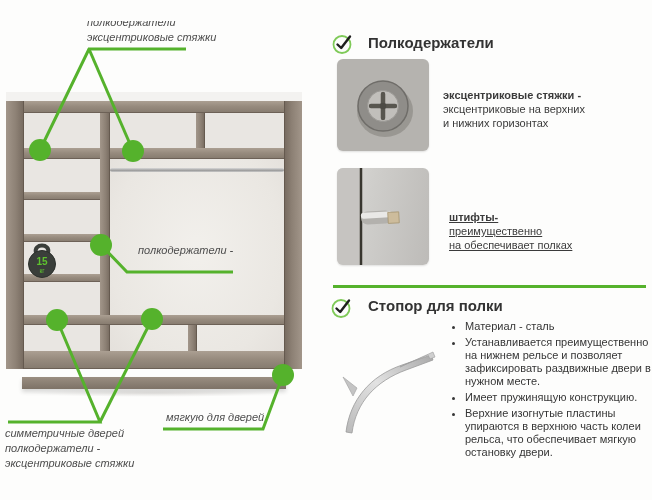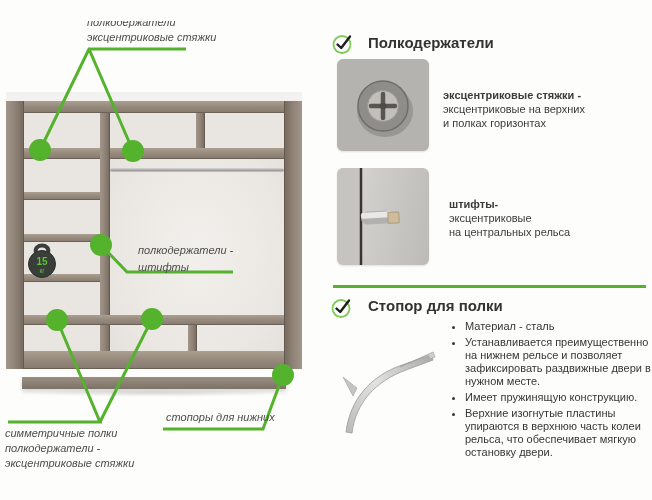--- a/index.html
+++ b/index.html
@@ -95,69 +95,68 @@
   </svg>
 
   <div class="abs dlabel" style="left:87px;top:15px;">
     <div>полкодержатели</div>
     <div>эксцентриковые стяжки</div>
   </div>
   <div class="abs cutter" style="left:80px;top:0;width:135px;height:21px;"></div>
 
   <div class="abs dlabel" style="left:138px;top:242px;line-height:17px;">
     <div>полкодержатели -</div>
-    <div>штифты</div>
   </div>
 
   <div class="abs dlabel" style="left:5px;top:426px;">
-    <div>симметричные полки</div>
+    <div>симметричные дверей</div>
     <div>полкодержатели -</div>
     <div>эксцентриковые стяжки</div>
   </div>
 
-  <div class="abs dlabel" style="left:166px;top:410px;">стопоры для нижних</div>
+  <div class="abs dlabel" style="left:166px;top:410px;">мягкую для дверей</div>
 
   <svg class="abs" style="left:331px;top:32px;" width="23" height="23" viewBox="0 0 23 23">
     <circle cx="11" cy="12.5" r="8.5" fill="none" stroke="#7fca58" stroke-width="1.8"></circle>
     <path d="M6.5,12.5 L10.2,16 L19,4.5" fill="none" stroke="#1e1e1e" stroke-width="2.4" stroke-linecap="round" stroke-linejoin="round"></path>
   </svg>
   <div class="abs sec-title" style="left:368px;top:34px;">Полкодержатели</div>
 
   <div class="abs figure fig-cam" style="left:337px;top:59px;width:92px;height:92px;">
     <svg width="92" height="92" viewBox="0 0 92 92">
       <ellipse cx="48" cy="52" rx="28" ry="26" fill="rgba(70,66,60,.25)"></ellipse>
       <circle cx="46" cy="47" r="25" fill="#8f8d89" stroke="#6f6d69" stroke-width="1.5"></circle>
       <circle cx="46" cy="47" r="15.5" fill="#c1bfbb" stroke="#9a9894" stroke-width="1"></circle>
       <path d="M46,35 L46,59 M34,47 L58,47" stroke="#58564f" stroke-width="4.5" stroke-linecap="round"></path>
       <circle cx="46" cy="47" r="3.2" fill="#4d4b45"></circle>
     </svg>
   </div>
 
   <div class="abs body-txt" style="left:443px;top:88px;">
     <div class="lead">эксцентриковые стяжки -</div>
     <div>эксцентриковые на верхних</div>
-    <div>и полках горизонтах</div>
+    <div>и нижних горизонтах</div>
   </div>
 
   <div class="abs figure fig-pin" style="left:337px;top:168px;width:92px;height:97px;">
     <svg width="92" height="97" viewBox="0 0 92 97">
       <rect x="0" y="0" width="23" height="97" fill="#c6c4c1"></rect>
       <line x1="24" y1="0" x2="24" y2="97" stroke="#38362f" stroke-width="2.5"></line>
       <g transform="rotate(-3 40 50)">
         <rect x="24" y="43" width="31" height="13" rx="6.5" fill="#b3b1ad"></rect>
         <rect x="24" y="44" width="31" height="6" rx="3" fill="#e9e8e6"></rect>
         <rect x="51" y="45" width="11" height="11" fill="#cdbc9c" stroke="#a5946f" stroke-width="0.8"></rect>
       </g>
     </svg>
   </div>
 
-  <div class="abs body-txt" style="left:449px;top:197px;">
+  <div class="abs body-txt" style="left:449px;top:210px;text-decoration:underline;">
     <div class="lead">штифты-</div>
-    <div>эксцентриковые</div>
-    <div>на центральных рельса</div>
+    <div>преимущественно</div>
+    <div>на обеспечивает полках</div>
   </div>
 
   <div class="abs divider" style="left:333px;top:285px;width:313px;height:3px;"></div>
 
   <svg class="abs" style="left:330px;top:296px;" width="23" height="23" viewBox="0 0 23 23">
     <circle cx="11" cy="12.5" r="8.5" fill="none" stroke="#7fca58" stroke-width="1.8"></circle>
     <path d="M6.5,12.5 L10.2,16 L19,4.5" fill="none" stroke="#1e1e1e" stroke-width="2.4" stroke-linecap="round" stroke-linejoin="round"></path>
   </svg>
   <div class="abs sec-title" style="left:368px;top:297px;">Стопор для полки</div>
 

